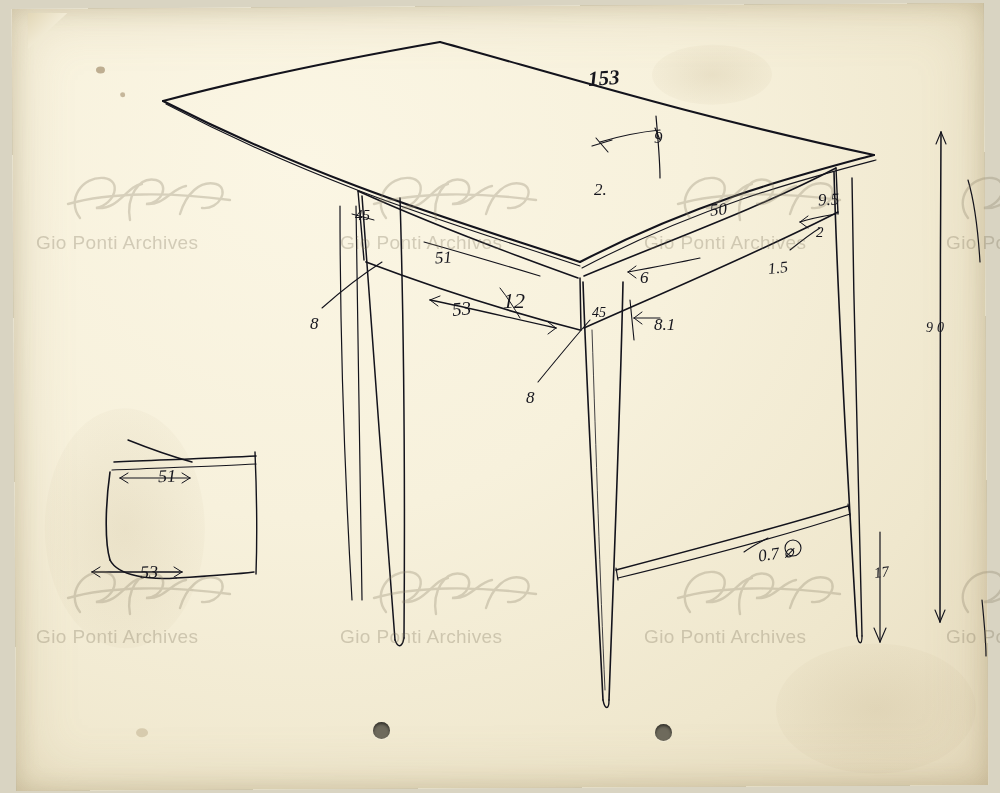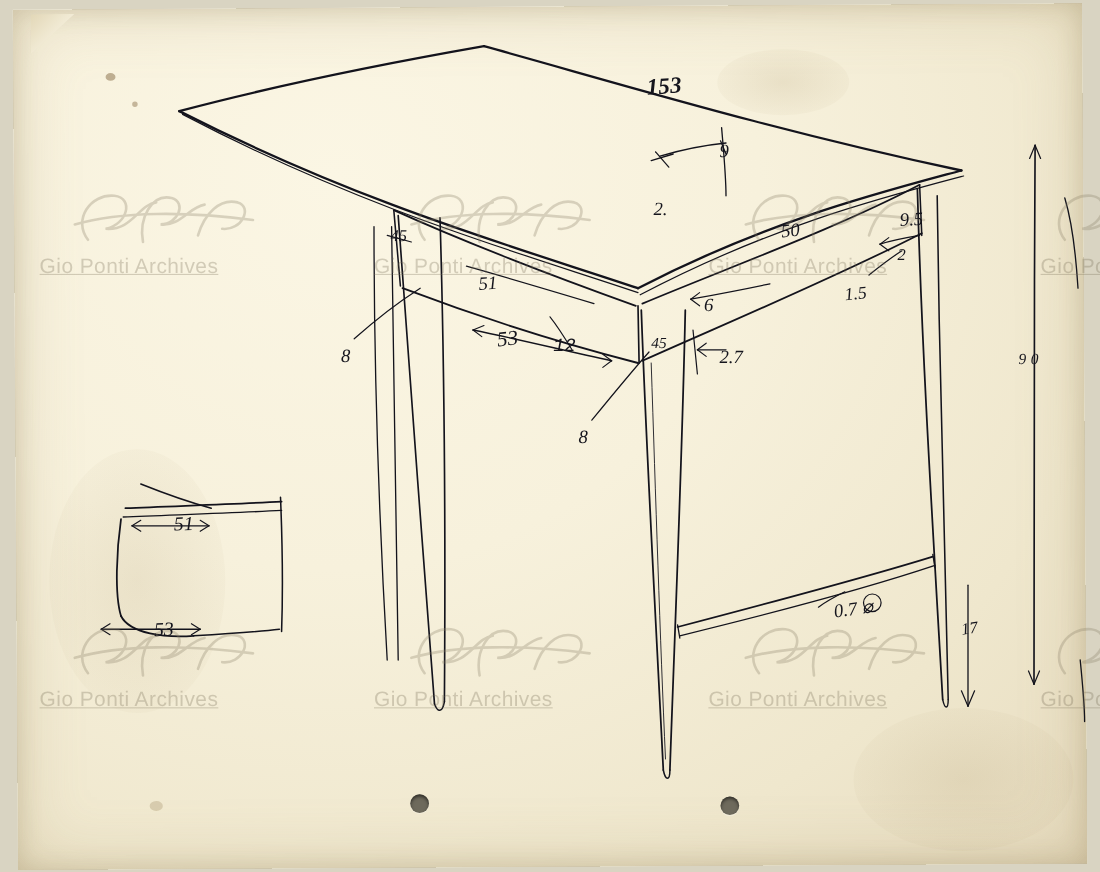--- a/index.html
+++ b/index.html
@@ -61,21 +61,20 @@
   }
   
   .wm {
     position: absolute;
     color: rgba(120,110,85,0.30);
     font-size: 19px;
     letter-spacing: 0.4px;
     white-space: nowrap;
     pointer-events: none;
     font-family: "Liberation Sans", sans-serif;
-    text-decoration: underline;
   }
   .wm-mark {
     position: absolute;
     pointer-events: none;
     opacity: 0.30;
   }
   
   svg.draw {
     position: absolute;
     left: 0;
@@ -330,23 +329,23 @@
   <div class="ann" style="left:654px;top:128px;font-size:17px;">9</div>
   <div class="ann" style="left:594px;top:180px;font-size:17px;">2.</div>
   <div class="ann" style="left:710px;top:200px;font-size:17px;transform:rotate(-6deg);">50</div>
   <div class="ann" style="left:818px;top:190px;font-size:17px;transform:rotate(-3deg);">9.5</div>
   <div class="ann" style="left:816px;top:224px;font-size:15px;">2</div>
   <div class="ann" style="left:768px;top:259px;font-size:16px;transform:rotate(-6deg);">1.5</div>
   <div class="ann" style="left:640px;top:268px;font-size:17px;">6</div>
   <div class="ann" style="left:355px;top:207px;font-size:15px;">45</div>
   <div class="ann" style="left:435px;top:248px;font-size:17px;transform:rotate(-4deg);">51</div>
   <div class="ann" style="left:452px;top:298px;font-size:19px;transform:rotate(-6deg);">53</div>
-  <div class="ann" style="left:503px;top:306px;font-size:17px;font-family:Liberation Mono, monospace;">12</div>
+  <div class="ann" style="left:503px;top:288px;font-size:22px;">12</div>
   <div class="ann" style="left:592px;top:305px;font-size:14px;">45</div>
-  <div class="ann" style="left:654px;top:315px;font-size:17px;">2.7</div>
+  <div class="ann" style="left:654px;top:315px;font-size:17px;">8.1</div>
   <div class="ann" style="left:310px;top:314px;font-size:17px;">8</div>
   <div class="ann" style="left:526px;top:388px;font-size:17px;">8</div>
   <div class="ann" style="left:926px;top:320px;font-size:14px;letter-spacing:4px;">90</div>
   <div class="ann" style="left:758px;top:543px;font-size:17px;transform:rotate(-8deg);">0.7 ⌀</div>
   <div class="ann" style="left:874px;top:564px;font-size:15px;transform:rotate(-8deg);">17</div>
   <div class="ann" style="left:158px;top:466px;font-size:18px;transform:rotate(-2deg);">51</div>
   <div class="ann" style="left:140px;top:562px;font-size:18px;transform:rotate(-2deg);">53</div>
 
   <div class="hole" style="left:373px;top:722px;"></div>
   <div class="hole" style="left:655px;top:724px;"></div>

